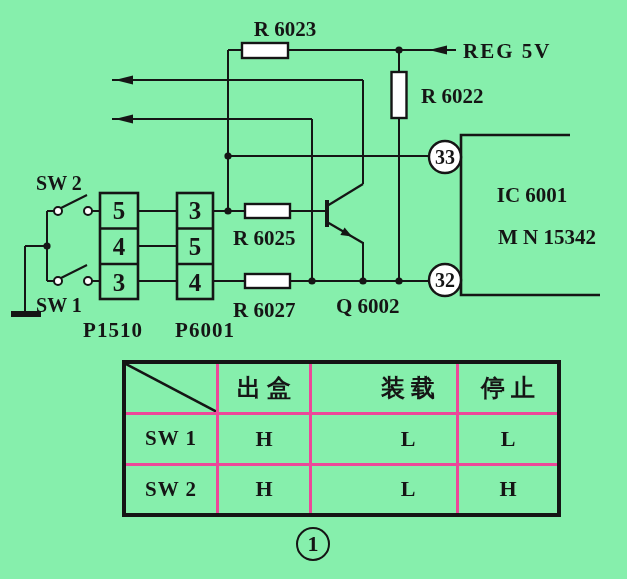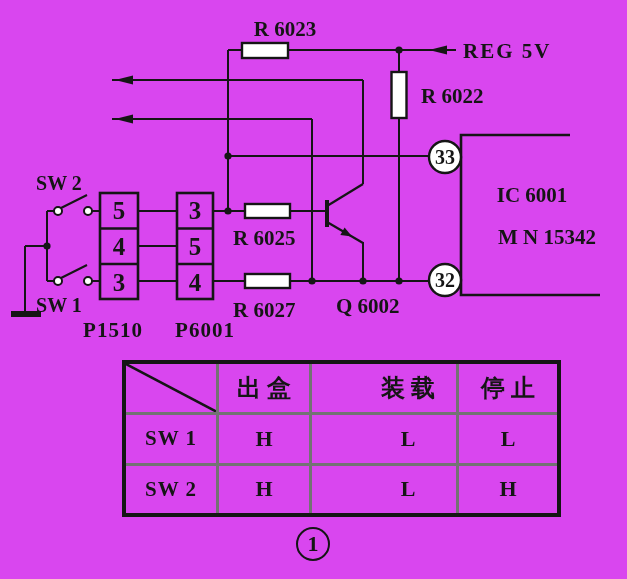--- a/index.html
+++ b/index.html
@@ -1,33 +1,33 @@
 <!DOCTYPE html>
 <html><head>
 <meta charset="utf-8">
 <style>
   html,body{margin:0;padding:0;background:#e8e8e8;}
   .page{
-    position:relative;width:627px;height:579px;background:#d946ef;
+    position:relative;width:627px;height:579px;background:#86efac;
     font-family:"Liberation Serif","DejaVu Serif",serif;color:#151515;
     overflow:hidden;
   }
   svg text{
     font-family:"Liberation Serif","DejaVu Serif",serif;
     font-weight:bold;fill:#151515;
   }
   .truth-table{
     position:absolute;left:122px;top:360px;
   }
   .truth-table table{
     border-collapse:collapse;table-layout:fixed;
     border:4px solid #151515;
   }
   .truth-table th,.truth-table td{
-    border:3px solid #737373;text-align:center;vertical-align:middle;
+    border:3px solid #ec4899;text-align:center;vertical-align:middle;
     padding:0;font-weight:bold;color:#151515;
   }
   .truth-table .c0{width:90px;}
   .truth-table .c1{width:90px;}
   .truth-table .c2{width:96px;padding-left:48px;}
   .truth-table .c3{width:98px;}
   .truth-table tr{height:51px;}
   .cjk{font-size:24px;letter-spacing:6px;text-indent:6px;font-family:"Liberation Serif","DejaVu Sans",serif;}
   .rowlab{font-size:21px;letter-spacing:1px;}
   .hl{font-size:22px;}

